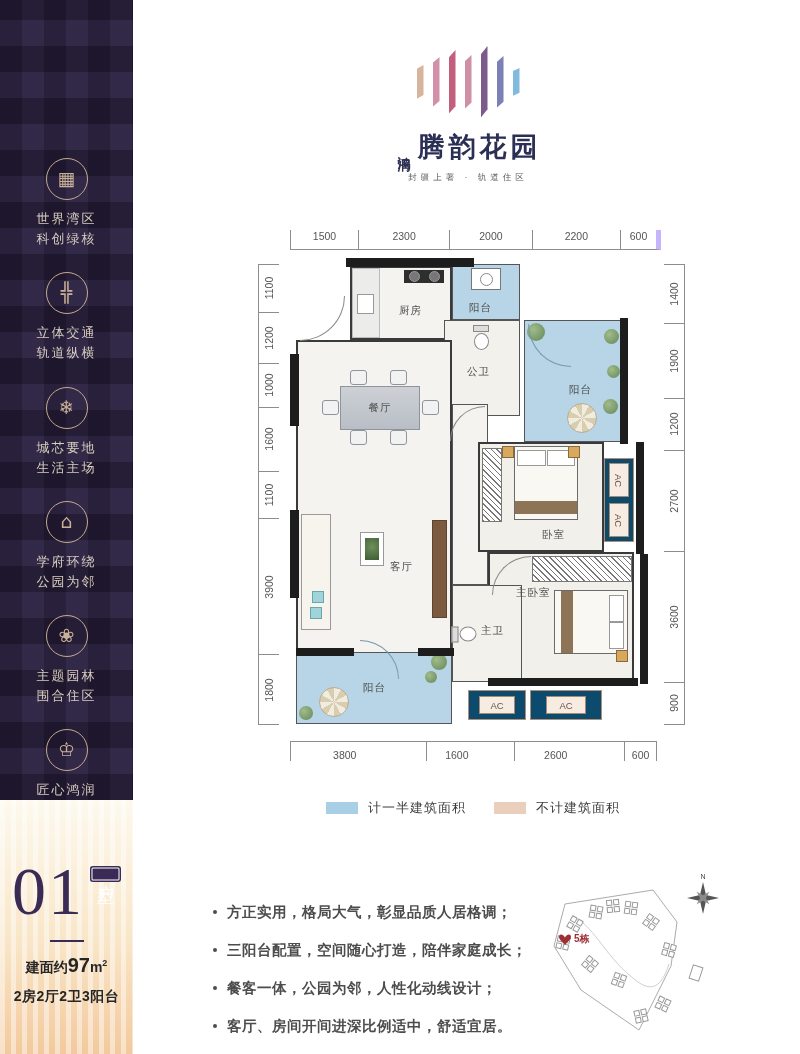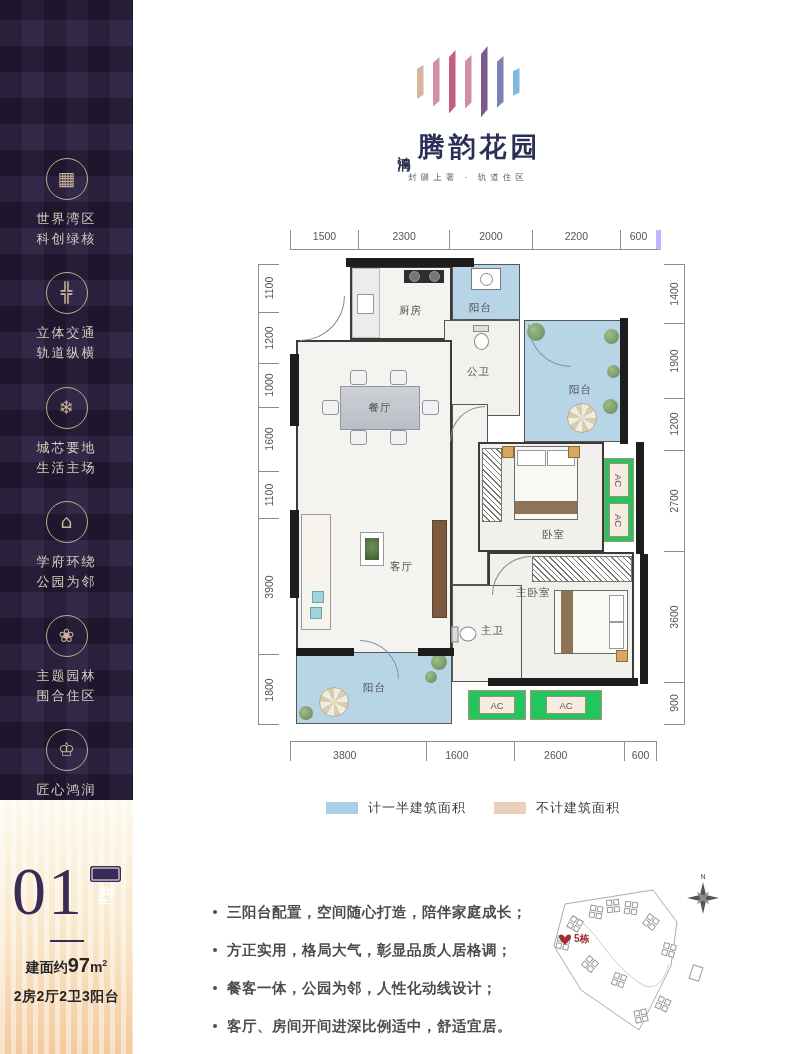--- a/index.html
+++ b/index.html
@@ -41,21 +41,21 @@
 
   
   .plan{position:absolute;left:290px;top:258px;width:366px;height:470px;}
   .room{position:absolute;box-sizing:border-box;}
   .rlabel{position:absolute;font-size:10.5px;color:#4e4e4e;letter-spacing:1px;white-space:nowrap;z-index:5;}
   .wall{position:absolute;background:#1d1d1d;z-index:6;}
   .arc{position:absolute;z-index:4;}
   .floor{background:#f4f3ef;border:2px solid #3a3a3a;}
   .balcony{background:#b7d5e7;border:1.5px solid #555;}
   .bath{background:#f3f1ec;border:1.5px solid #555;}
-  .acpad{background:#22c55e;border:1px solid #b08f76;display:flex;align-items:center;justify-content:center;gap:6px;z-index:3;}
+  .acpad{background:#0c4a6e;border:1px solid #b08f76;display:flex;align-items:center;justify-content:center;gap:6px;z-index:3;}
   .ac-box{border:1px solid #a5range;border:1px solid #a58a74;background:#f7ece2;color:#6b5445;font-size:9.5px;
           display:flex;align-items:center;justify-content:center;}
   .shrub{position:absolute;border-radius:50%;background:radial-gradient(circle at 35% 35%,#9dba7f,#5d7d4a);opacity:.9;}
   .ward{position:absolute;background:repeating-linear-gradient(45deg,#777 0 1px,transparent 1px 4px);border:1px solid #777;background-color:#fff;}
   .bed{position:absolute;background:#faf8f2;border:1.2px solid #6b6b6b;}
   .bed .pillow{position:absolute;background:#fff;border:1px solid #999;}
   .bed-v .pillow{width:42%;height:14px;top:3px;}
   .bed-v .p1{left:4%;} .bed-v .p2{right:4%;}
   .bed-v .band{position:absolute;left:0;right:0;bottom:5px;height:13px;background:#8d7456;}
   .bed-h .pillow{width:13px;height:40%;right:3px;}
@@ -386,22 +386,22 @@
     <div class="unit-row">
       <div class="unit-number">01</div>
       <div class="unit-badge">户型</div>
     </div>
     <div class="unit-divider"></div>
     <div class="unit-area"><span>建面约</span><span class="big">97</span><span>m</span><sup>2</sup></div>
     <div class="unit-layout">2房2厅2卫3阳台</div>
   </div>
 
   <ul class="features">
+      <li>方正实用，格局大气，彰显品质人居格调；</li>
       <li>三阳台配置，空间随心打造，陪伴家庭成长；</li>
-      <li>方正实用，格局大气，彰显品质人居格调；</li>
       <li>餐客一体，公园为邻，人性化动线设计；</li>
       <li>客厅、房间开间进深比例适中，舒适宜居。</li>
     </ul>
 
   <svg class="siteplan" viewBox="0 0 184 182">
     <defs>
       <g id="bld">
         <rect x="-6" y="-6" width="5" height="5"></rect>
         <rect x="1" y="-6" width="5" height="5"></rect>
         <rect x="-6" y="1" width="5" height="5"></rect>

